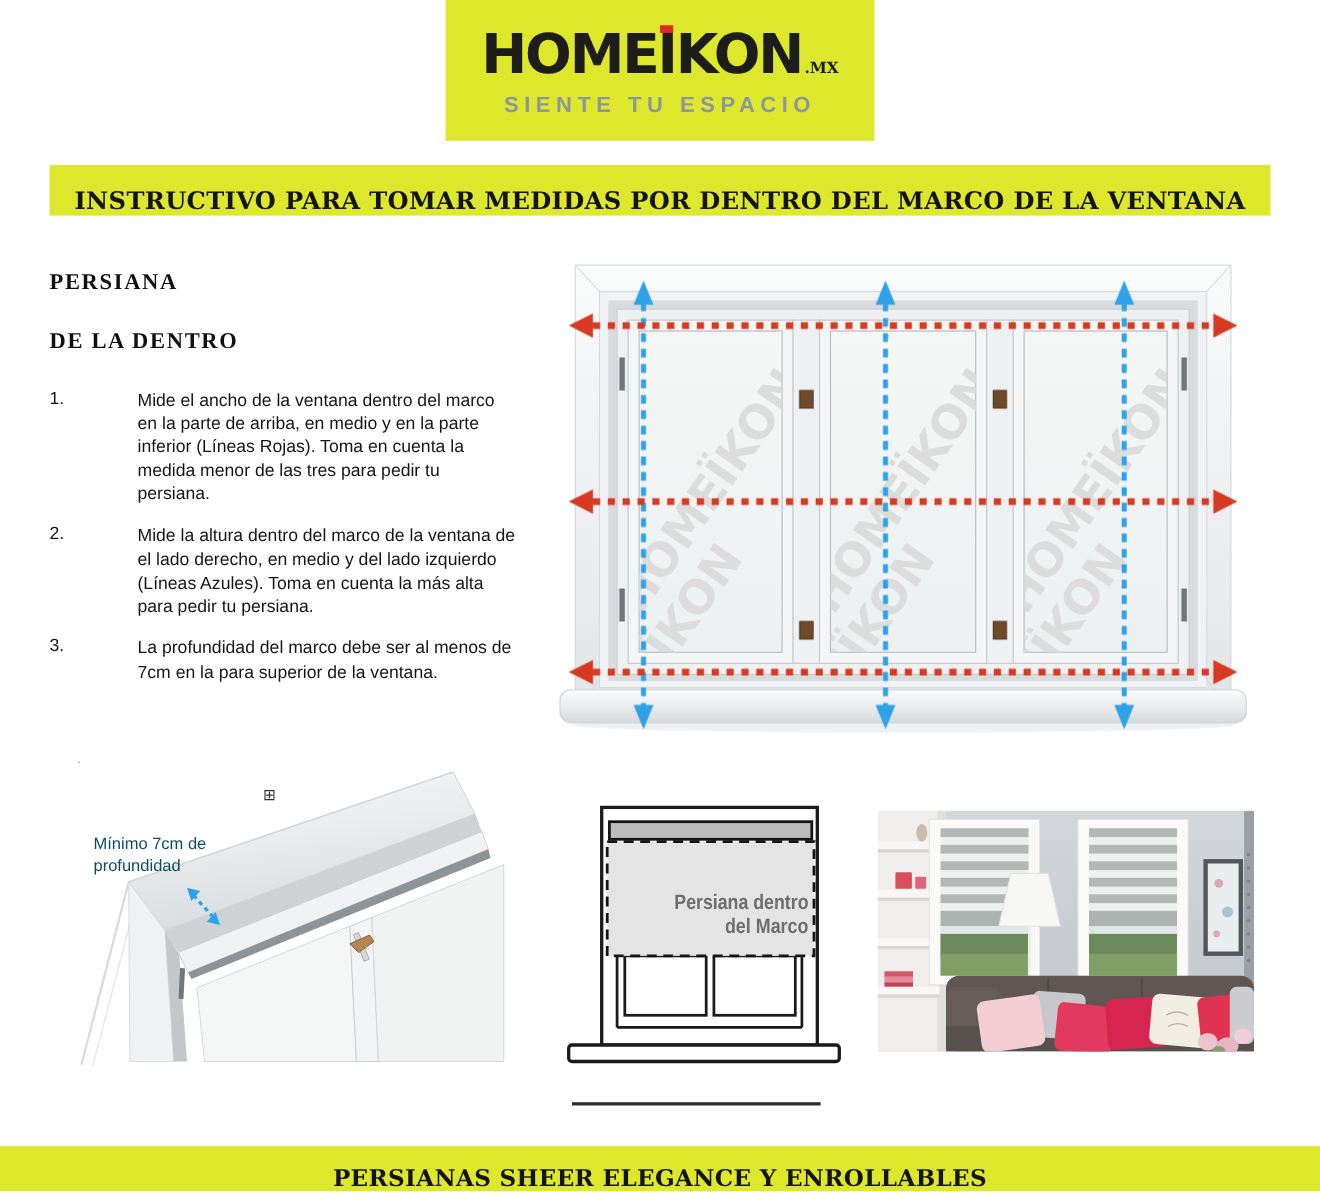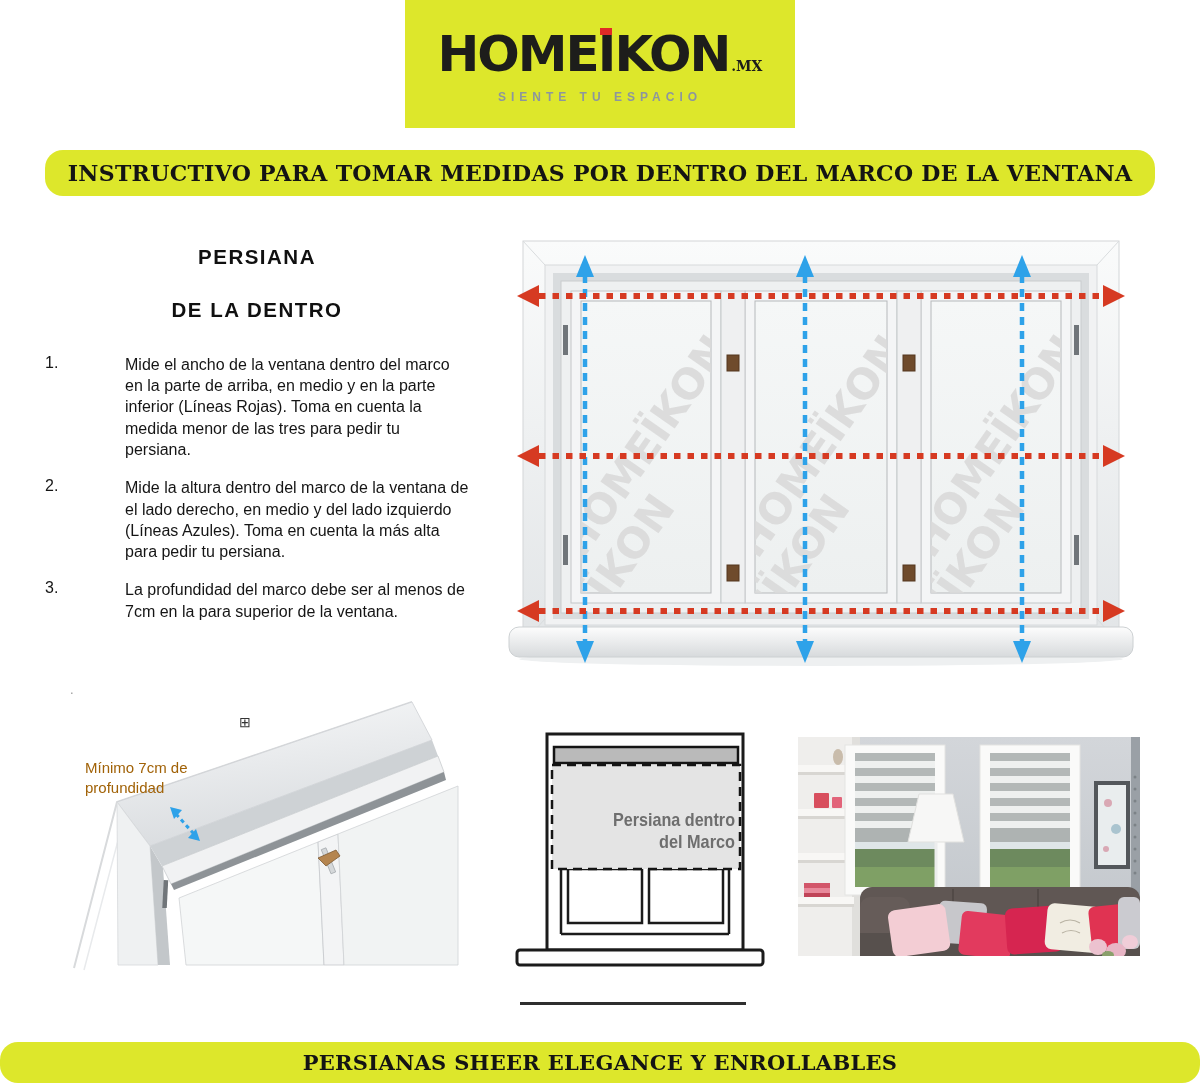--- a/index.html
+++ b/index.html
@@ -14,44 +14,44 @@
 
   
   .logo-box{position:absolute;left:405px;top:0;width:390px;height:128px;background:var(--yellow);
             display:flex;flex-direction:column;align-items:center;justify-content:center;box-sizing:border-box;padding-top:4px;}
   .logo-line{font-family:"DejaVu Sans",sans-serif;font-weight:800;font-size:50px;letter-spacing:-2px;
              color:#1d1d1b;line-height:1;white-space:nowrap;}
   .logo-i{position:relative;display:inline-block;}
   .logo-i::before{content:"";position:absolute;top:-1px;left:50%;transform:translateX(-50%);
                   width:12px;height:7px;background:#e02a26;}
   .logo-suffix{font-family:"DejaVu Serif",serif;font-weight:700;font-size:14px;letter-spacing:0;margin-left:2px;}
-  .logo-tagline{margin-top:11px;font-size:12px;letter-spacing:5px;color:#8d969d;font-weight:700;white-space:nowrap;}
+  .logo-tagline{margin-top:11px;font-size:20px;letter-spacing:5px;color:#8d969d;font-weight:700;white-space:nowrap;}
 
   
-  .band{position:absolute;background:var(--yellow);display:flex;align-items:center;justify-content:center;border-radius:18px;}
+  .band{position:absolute;background:var(--yellow);display:flex;align-items:flex-end;justify-content:center;}
   .band-top{left:45px;top:150px;width:1110px;height:46px;}
   .band-bottom{left:0;top:1042px;width:1200px;height:41px;}
   .band-text{font-family:"DejaVu Serif",serif;font-weight:700;font-size:22px;color:#141414;
              letter-spacing:.3px;white-space:nowrap;}
   .band-bottom .band-text{font-size:21px;}
 
   
   .instructions{position:absolute;left:45px;top:244px;width:424px;}
-  .inst-title{text-align:center;font-family:Liberation Sans, sans-serif;font-weight:700;font-size:20.5px;
+  .inst-title{text-align:left;font-family:Liberation Serif, serif;font-weight:700;font-size:20.5px;
               line-height:1.3;letter-spacing:1.5px;color:#101010;margin:0 0 30px 0;}
   .inst-item{display:flex;margin-bottom:17px;}
   .inst-num{width:40px;flex:none;font-size:16px;}
   .inst-text{font-size:16px;line-height:1.33;width:378px;margin-left:40px;}
   .inst-note{margin:36px 0 0 40px;width:362px;font-weight:700;font-size:16.5px;line-height:1.45;}
   .stray-dot{position:absolute;left:70px;top:682px;font-size:13px;color:#9a9a9a;}
 
   
   .window-figure{position:absolute;left:505px;top:235px;width:632px;height:458px;}
   .depth-figure{position:absolute;left:60px;top:690px;width:400px;height:285px;}
-  .depth-label{position:absolute;left:85px;top:758px;font-size:15px;line-height:1.35;color:#a16207;}
+  .depth-label{position:absolute;left:85px;top:758px;font-size:15px;line-height:1.35;color:#0c4a6e;}
   .placeholder-icon{position:absolute;left:239px;top:714px;font-size:14px;color:#333;}
   .blind-figure{position:absolute;left:505px;top:722px;width:270px;height:250px;}
   .blind-underline{position:absolute;left:520px;top:1002px;width:226px;height:3px;background:#2f2f2f;}
   .photo-figure{position:absolute;left:798px;top:737px;width:342px;height:219px;}
   svg{display:block;}
 </style>
 </head>
 <body>
 
 <div class="page">

